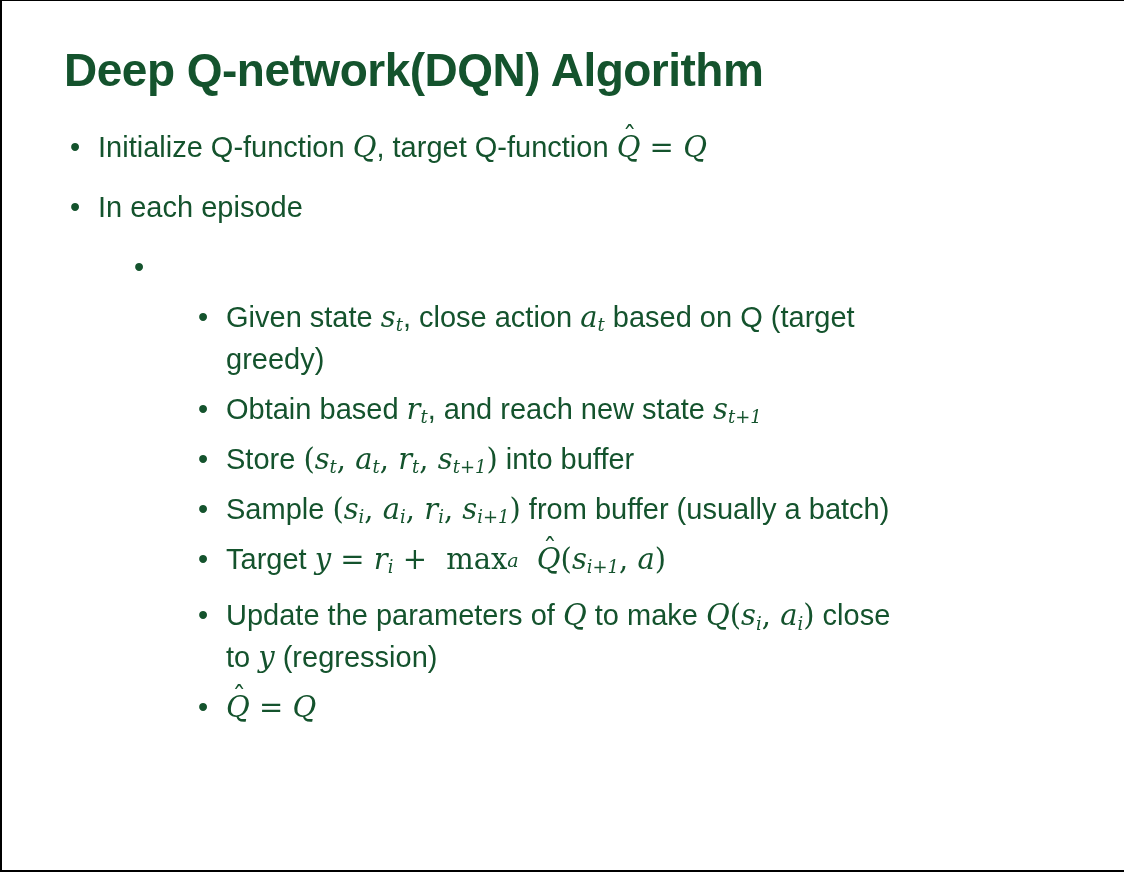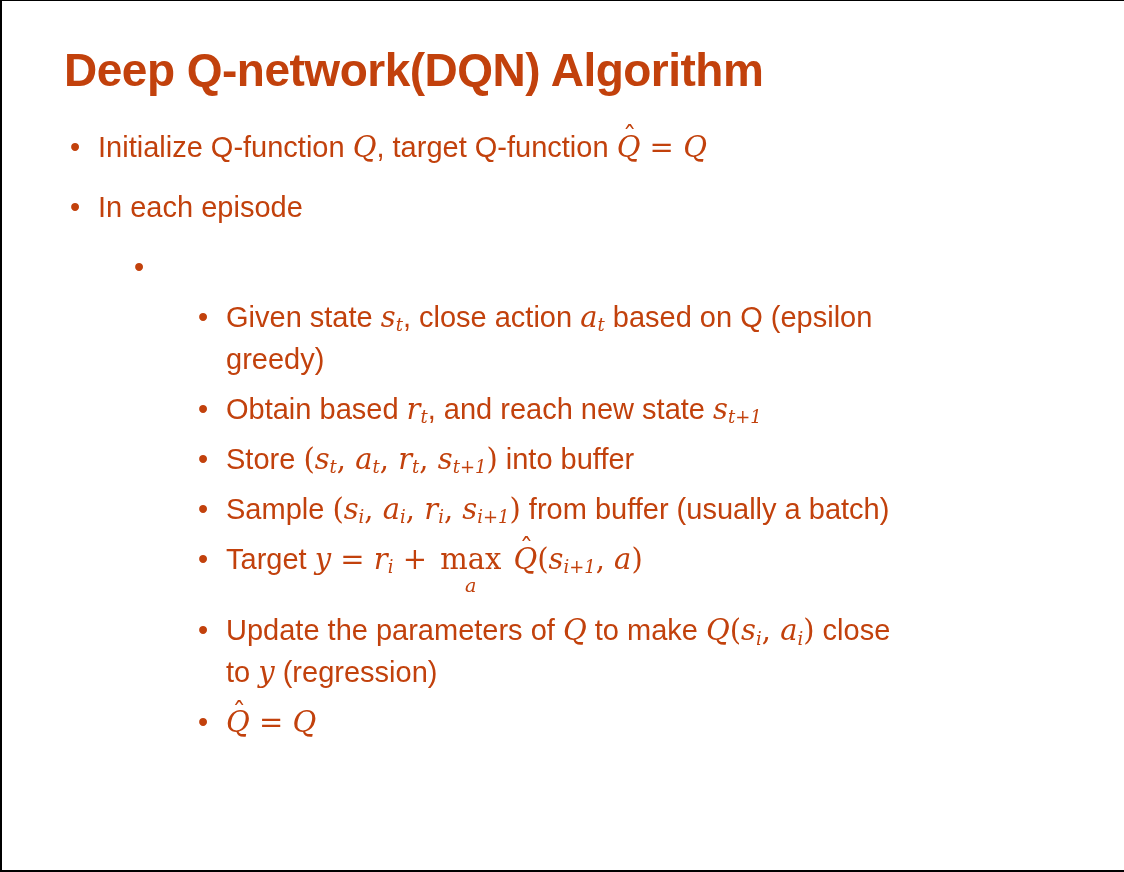--- a/index.html
+++ b/index.html
@@ -6,21 +6,21 @@
   .slide{
     position:relative;
     width:1124px;height:872px;
     box-sizing:border-box;
     background:#ffffff;
     border-left:2px solid #000;
     border-top:1px solid #000;
     border-bottom:2px solid #000;
     overflow:hidden;
     font-family:"Liberation Sans", sans-serif;
-    color:#c2410c;
+    color:#14532d;
   }
   .title{
     margin:44px 40px 30px 62px;
     font-size:46px;
     font-weight:700;
     letter-spacing:-0.5px;
     line-height:1.1;
   }
   .bullets{
     padding-left:68px;
@@ -37,21 +37,21 @@
   .btext{white-space:nowrap;}
   
   .mvar{font-family:"DejaVu Serif", serif;font-style:italic;}
   .mop{font-family:"DejaVu Serif", serif;font-style:normal;}
   .msub{font-size:0.62em;position:relative;top:0.25em;font-style:italic;font-family:"DejaVu Serif", serif;}
   .mhat{display:inline-block;position:relative;line-height:1;}
   .mhat .hat-mark{
     position:absolute;top:-0.36em;left:55%;transform:translateX(-50%);
     font-family:"DejaVu Serif", serif;font-style:normal;font-size:0.95em;line-height:1;
   }
-  .munder{display:inline-flex;flex-direction:column;align-items:center;line-height:1;margin:0 4px;}
+  .munder{display:inline-flex;flex-direction:row;align-items:center;line-height:1;margin:0 10px;}
   .munder .mtop{font-family:"DejaVu Serif", serif;font-style:normal;}
   .munder .under{font-family:"DejaVu Serif", serif;font-style:italic;font-size:0.66em;margin-top:0.12em;}
 </style>
 </head>
 <body>
 
 <div class="slide">
   <div class="title">Deep Q-network(DQN) Algorithm</div>
   <div class="bullets">
       <div class="row l1">
@@ -60,21 +60,21 @@
       </div>
       <div class="row l1">
         <span class="dot">•</span>
         <div class="btext"><span class="txt">In each episode</span></div>
       </div>
       <div class="row l2">
         <span class="dot">•</span>
       </div>
       <div class="row l3">
         <span class="dot">•</span>
-        <div class="btext"><span class="txt">Given state </span><span class="mvar">s<span class="msub">t</span></span><span class="txt">, close action </span><span class="mvar">a<span class="msub">t</span></span><span class="txt"> based on Q (epsilon</span><br><span class="txt">greedy)</span></div>
+        <div class="btext"><span class="txt">Given state </span><span class="mvar">s<span class="msub">t</span></span><span class="txt">, close action </span><span class="mvar">a<span class="msub">t</span></span><span class="txt"> based on Q (target</span><br><span class="txt">greedy)</span></div>
       </div>
       <div class="row l3">
         <span class="dot">•</span>
         <div class="btext"><span class="txt">Obtain based </span><span class="mvar">r<span class="msub">t</span></span><span class="txt">, and reach new state </span><span class="mvar">s<span class="msub">t+1</span></span></div>
       </div>
       <div class="row l3">
         <span class="dot">•</span>
         <div class="btext"><span class="txt">Store </span><span class="mop">(</span><span class="mvar">s<span class="msub">t</span></span><span class="mop">, </span><span class="mvar">a<span class="msub">t</span></span><span class="mop">, </span><span class="mvar">r<span class="msub">t</span></span><span class="mop">, </span><span class="mvar">s<span class="msub">t+1</span></span><span class="mop">)</span><span class="txt"> into buffer</span></div>
       </div>
       <div class="row l3">

